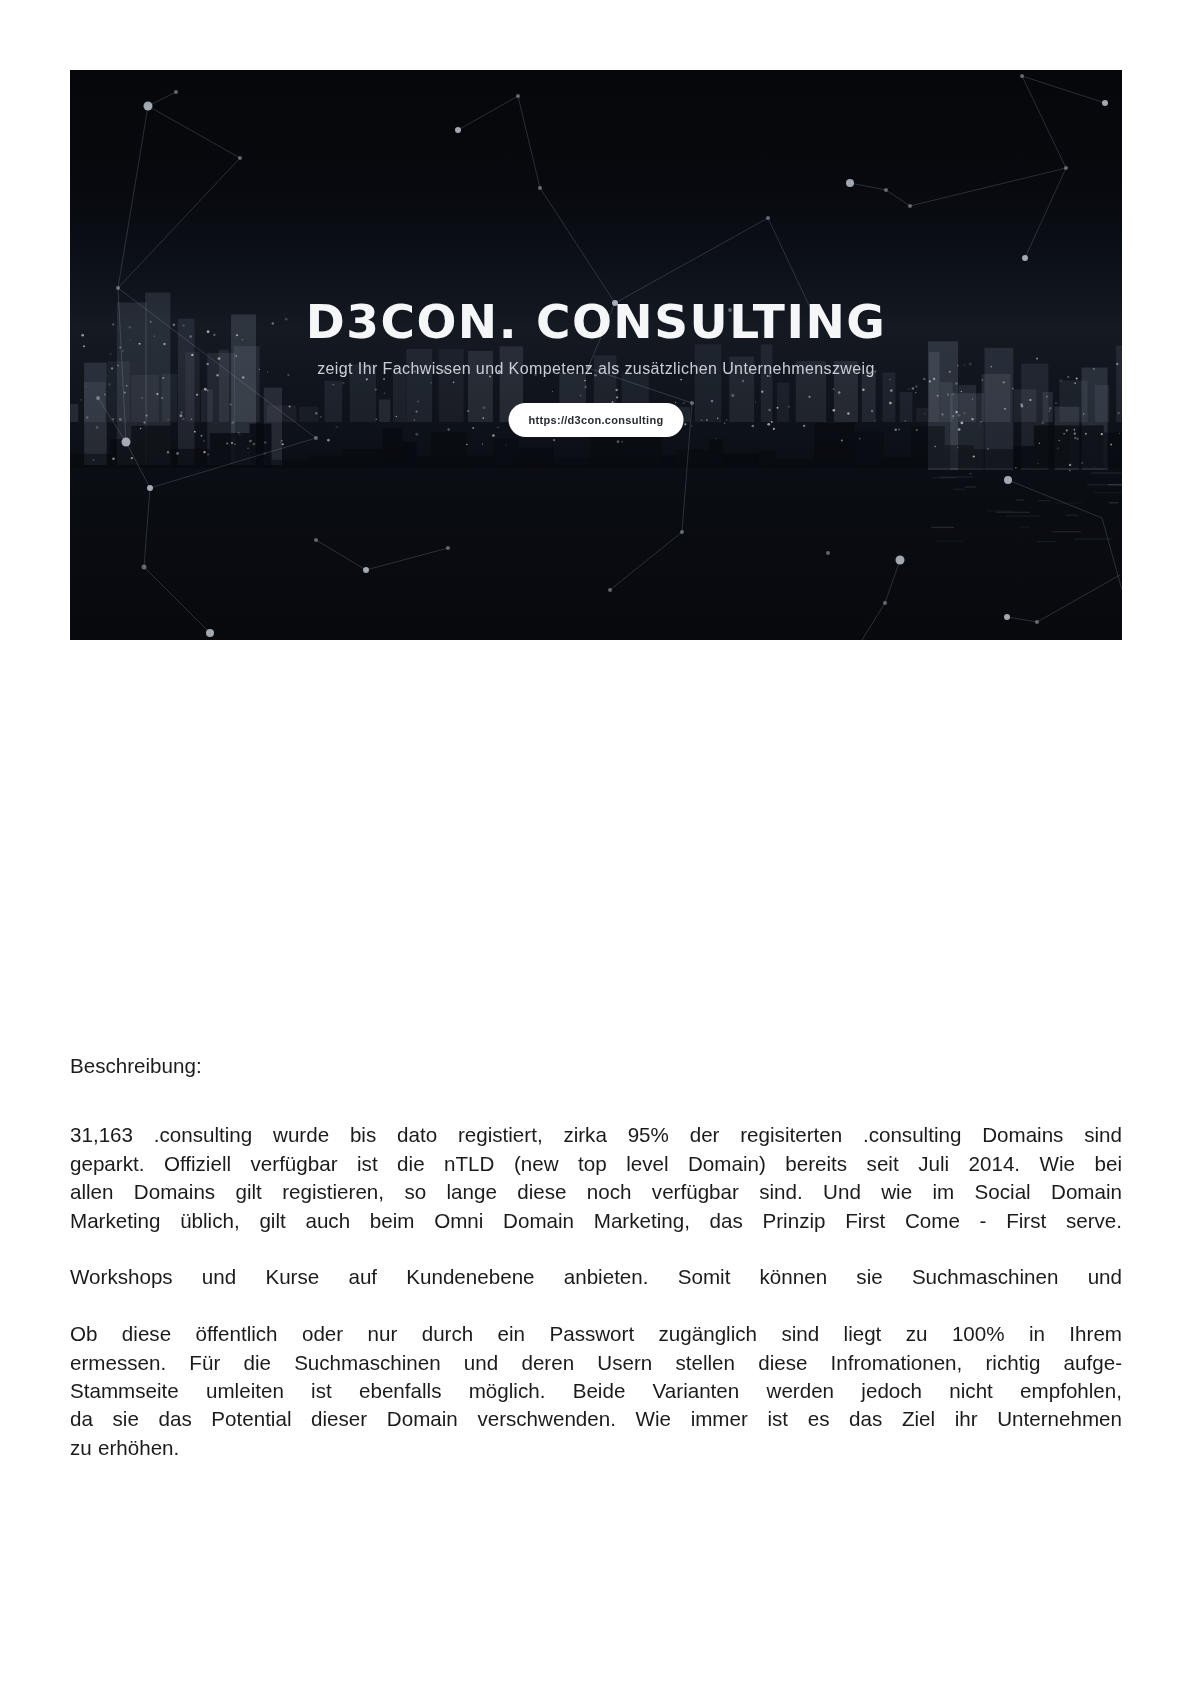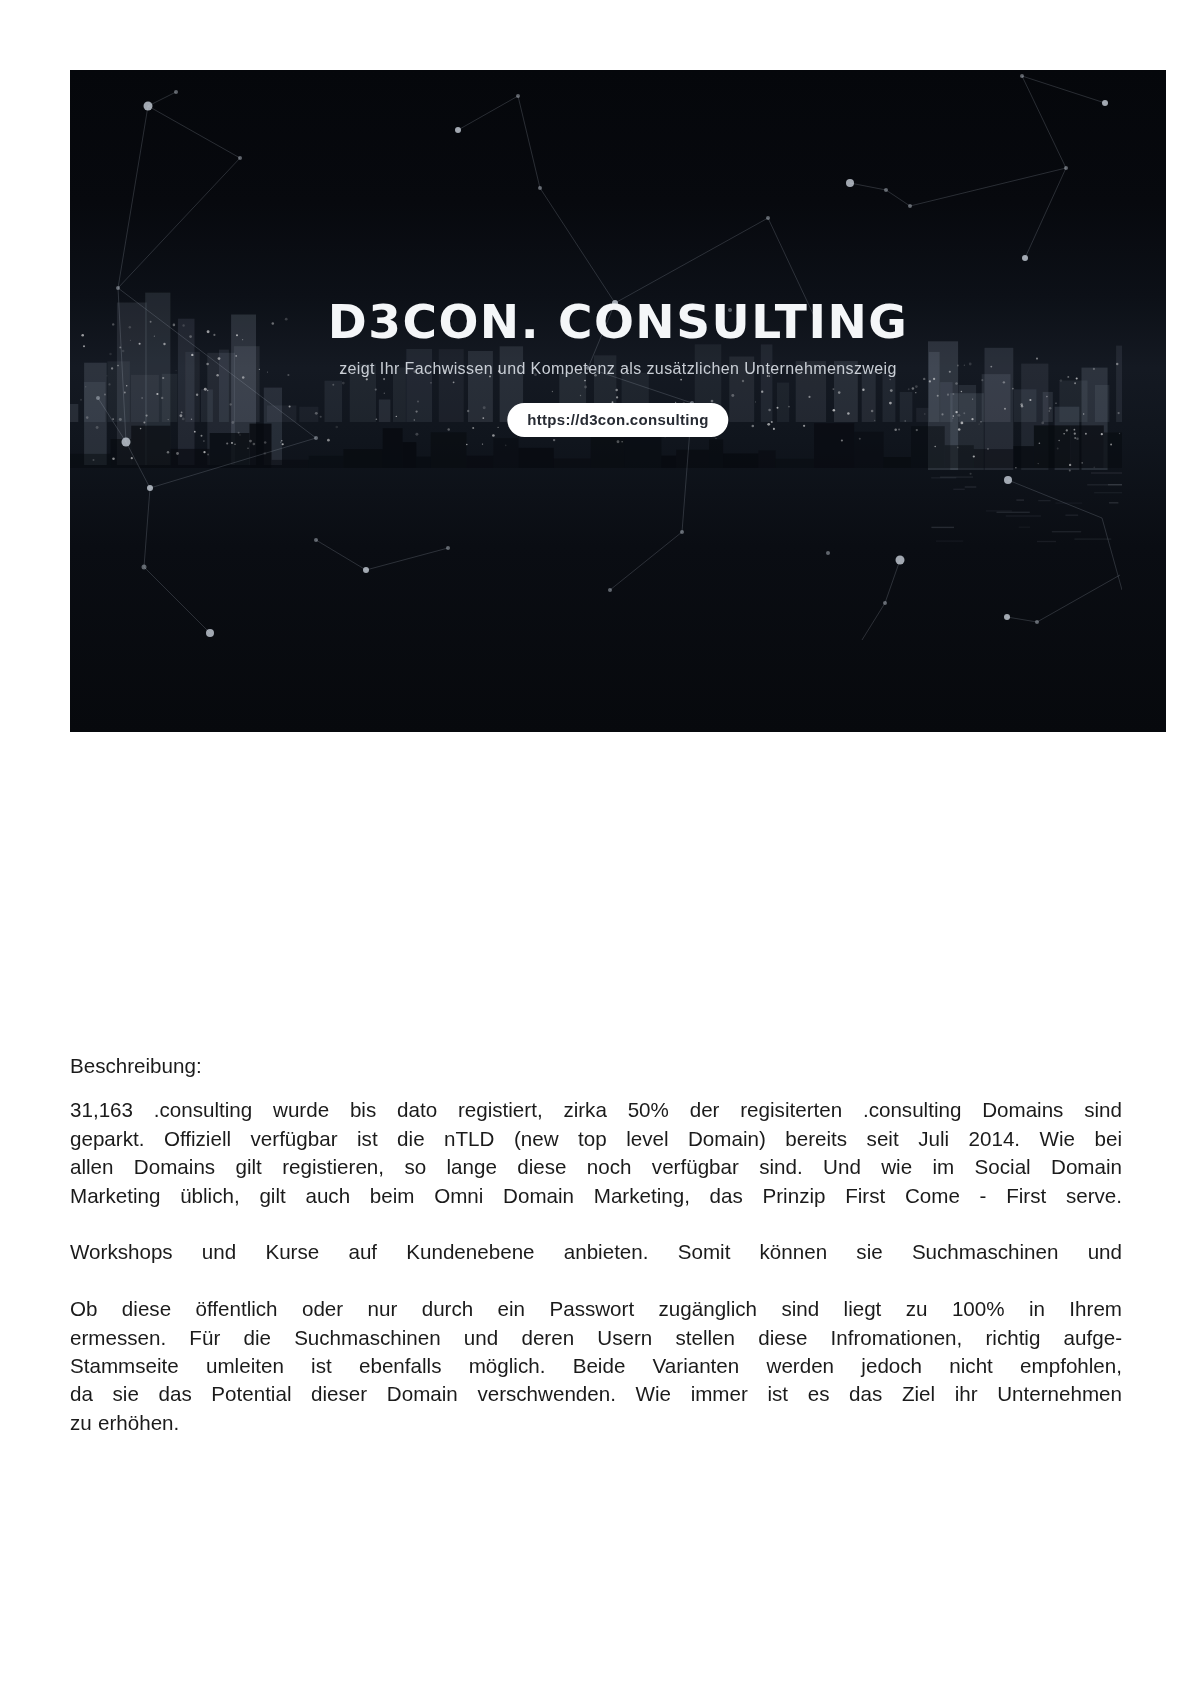--- a/index.html
+++ b/index.html
@@ -4,54 +4,53 @@
 <style>
   html,body{margin:0;padding:0;}
   body{
     width:1191px;height:1684px;position:relative;
     background:#ffffff;
     font-family:"Liberation Sans",sans-serif;
     -webkit-font-smoothing:antialiased;
   }
   
   .banner{
-    position:absolute;left:70px;top:70px;width:1052px;height:662px;
+    position:absolute;left:70px;top:70px;width:1052px;height:570px;
     overflow:hidden;
     background:linear-gradient(180deg,
       #05070b 0%, #07090e 20%, #0c1017 34%, #141922 45%,
       #10151d 56%, #0a0d13 72%, #07090d 100%);
-    padding-left:44px;
   }
   .banner svg{position:absolute;left:0;top:0;width:1052px;height:570px;display:block;}
   .banner-title{
     position:absolute;left:0;right:0;top:228px;
     text-align:center;
     font-family:"DejaVu Sans",sans-serif;
     font-weight:bold;font-size:47px;line-height:48px;letter-spacing:1.5px;
     color:#f4f6f8;z-index:3;
   }
   .banner-subtitle{
     position:absolute;left:0;right:0;top:291px;
     text-align:center;font-size:16px;line-height:15px;letter-spacing:0.4px;
     color:#c9ced5;z-index:3;
   }
   .url-pill{
     position:absolute;left:50%;top:333px;transform:translateX(-50%);
     background:#ffffff;border:none;cursor:pointer;
     height:34px;line-height:34px;padding:0 20px;border-radius:17px;
     font-family:"Liberation Sans",sans-serif;
-    font-size:15px;font-weight:bold;letter-spacing:0.3px;color:#272b33;
+    font-size:11px;font-weight:bold;letter-spacing:0.3px;color:#272b33;
     z-index:4;white-space:nowrap;
   }
   
   .content{
     position:absolute;left:70px;top:1052px;width:1052px;
     color:#1b1b1b;font-size:20.6px;line-height:28.4px;
   }
-  .heading{margin:0 0 16px 0;}
+  .heading{margin:0 0 41px 0;}
   .para{margin:0 0 28.4px 0;}
   .pline{text-align:justify;text-align-last:justify;word-spacing:0.5px;}
   .pline.short{text-align-last:left;}
 </style>
 </head>
 <body>
 
 <div class="banner">
   <svg viewBox="0 0 1052 570" aria-hidden="true">
       <rect x="0.0" y="334.0" width="8.3" height="18.0" fill="rgba(200,212,228,0.118)"></rect>
@@ -504,21 +503,21 @@
     </svg>
   <div class="banner-title">D3CON. CONSULTING</div>
   <div class="banner-subtitle">zeigt Ihr Fachwissen und Kompetenz als zusätzlichen Unternehmenszweig</div>
   <button class="url-pill">https://d3con.consulting</button>
 </div>
 
 <div class="content">
   <div class="heading">Beschreibung:</div>
   <div>
       <div class="para">
-        <div class="pline">31,163 .consulting wurde bis dato registiert, zirka 50% der regisiterten .consulting Domains sind</div>
+        <div class="pline">31,163 .consulting wurde bis dato registiert, zirka 95% der regisiterten .consulting Domains sind</div>
         <div class="pline">geparkt. Offiziell verfügbar ist die nTLD (new top level Domain) bereits seit Juli 2014. Wie bei</div>
         <div class="pline">allen Domains gilt registieren, so lange diese noch verfügbar sind. Und wie im Social Domain</div>
         <div class="pline">Marketing üblich, gilt auch beim Omni Domain Marketing, das Prinzip First Come - First serve.</div>
       </div>
       <div class="para">
         <div class="pline">Workshops und Kurse auf Kundenebene anbieten. Somit können sie Suchmaschinen und</div>
       </div>
       <div class="para">
         <div class="pline">Ob diese öffentlich oder nur durch ein Passwort zugänglich sind liegt zu 100% in Ihrem</div>
         <div class="pline">ermessen. Für die Suchmaschinen und deren Usern stellen diese Infromationen, richtig aufge-</div>

